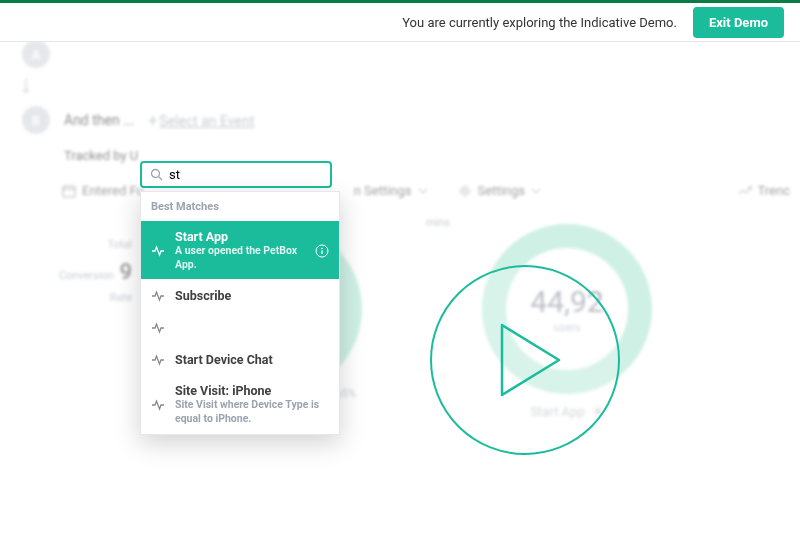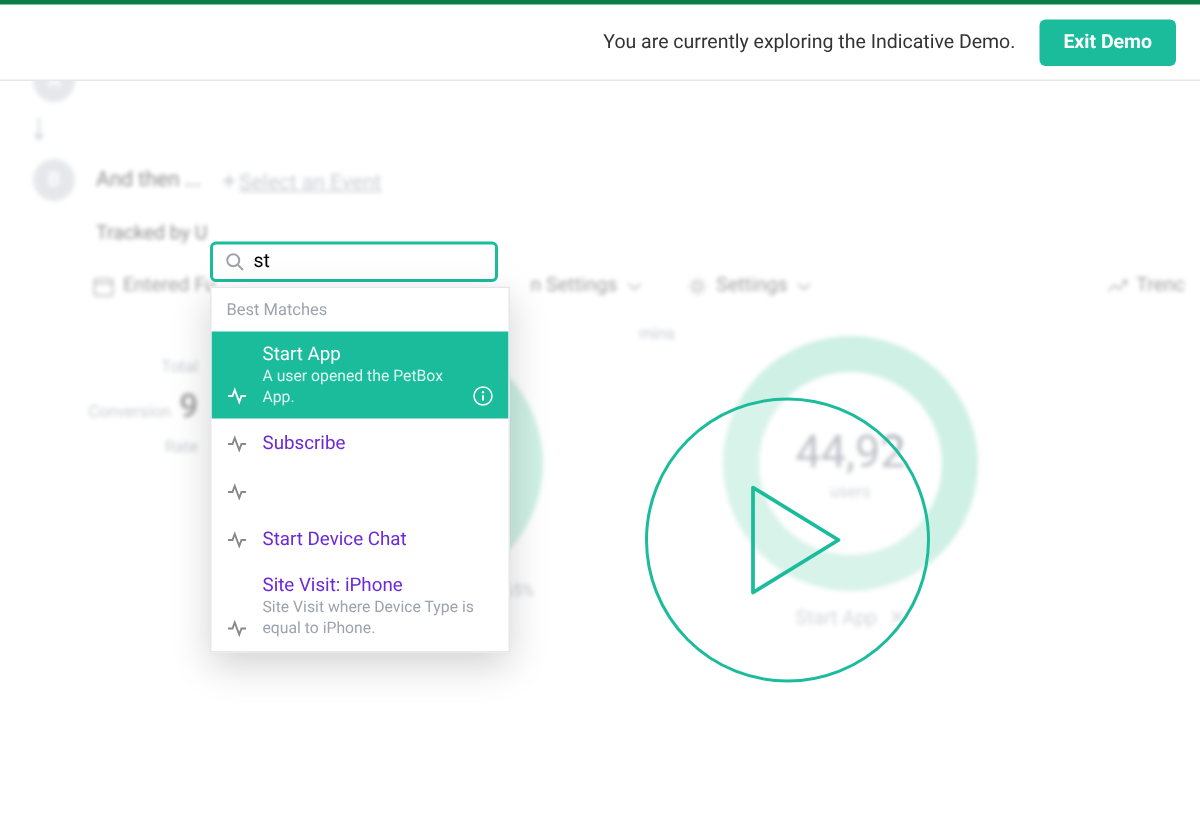--- a/index.html
+++ b/index.html
@@ -1,18 +1,18 @@
 <!DOCTYPE html>
 <html><head>
 <meta charset="utf-8">
 <style>
   * { box-sizing: border-box; margin: 0; padding: 0; font-family: -apple-system, BlinkMacSystemFont, "Segoe UI", Roboto, sans-serif; }
   body { width: 800px; height: 549px; overflow: hidden; background: #fff; position: relative; }
   
-  .demo-bar { height: 54px; border-bottom: 1px solid #e5e7eb; border-top: 3px solid #0a7c44; display: flex; align-items: center; justify-content: flex-end; padding: 0 16px; gap: 16px; background: #fff; position: relative; z-index: 5; }
+  .demo-bar { height: 42px; border-bottom: 1px solid #e5e7eb; border-top: 3px solid #0a7c44; display: flex; align-items: center; justify-content: flex-end; padding: 0 16px; gap: 16px; background: #fff; position: relative; z-index: 5; }
   .demo-text { font-size: 13px; color: #333; }
   .exit-demo { background: #1abc9c; color: #fff; border: none; padding: 8px 16px; border-radius: 4px; font-size: 13px; cursor: pointer; font-weight: 700; }
   
   .content { position: absolute; top: 42px; left: 0; right: 0; bottom: 0; padding-left: 12px; }
   .blurred { filter: blur(1.5px); opacity: 0.55; }
   
   .step-row { display: flex; align-items: center; gap: 14px; padding: 4px 10px; }
   .step-circle { width: 28px; height: 28px; border-radius: 50%; background: #d1d5db; color: #fff; display: flex; align-items: center; justify-content: center; font-size: 13px; font-weight: 600; }
   .connector { width: 28px; display: flex; justify-content: center; padding: 2px 10px; }
   .connector svg { display: block; }
@@ -42,28 +42,28 @@
   
   
   .play-overlay { position: absolute; top: 265px; left: 430px; width: 190px; height: 190px; border: 2px solid #1abc9c; border-radius: 50%; display: flex; align-items: center; justify-content: center; cursor: pointer; z-index: 50; background: rgba(255,255,255,0.2); }
   .play-overlay svg { margin-left: 14px; }
   
   
   .search-wrap { position: absolute; top: 119px; left: 140px; width: 192px; z-index: 40; }
   .search-box { border: 2px solid #1abc9c; border-radius: 4px; background: #fff; display: flex; align-items: center; padding: 4px 8px; gap: 6px; }
   .search-box input { border: none; outline: none; font-size: 13px; flex: 1; min-width: 0; }
   
-  .dropdown { position: absolute; top: 149px; left: 140px; width: 200px; background: #fff; border: 1px solid #e5e7eb; box-shadow: 0 8px 24px rgba(0,0,0,0.18); z-index: 40; max-height: 260px; overflow: hidden; }
+  .dropdown { position: absolute; top: 149px; left: 140px; width: 200px; background: #fff; border: 1px solid #e5e7eb; box-shadow: 0 8px 24px rgba(0,0,0,0.18); z-index: 40; max-height: 260px; overflow: hidden; font-weight: bold; }
   .dd-header { font-size: 11px; color: #9ca3af; padding: 8px 10px; }
-  .dd-item { display: flex; align-items: flex-end; gap: 10px; padding: 8px 10px; cursor: pointer; }
+  .dd-item { display: flex; align-items: center; gap: 10px; padding: 8px 10px; cursor: pointer; }
   .dd-item.sel { background: #1abc9c; color: #fff; }
   .dd-item.sel .dd-desc { color: rgba(255,255,255,0.85); }
   .dd-icon { flex-shrink: 0; margin-top: 2px; }
   .dd-text { flex: 1; min-width: 0; }
-  .dd-title { font-size: 12.5px; color: #6d28d9; }
+  .dd-title { font-size: 12.5px; color: #404040; }
   .dd-item.sel .dd-title { color: #fff; }
   .dd-desc { font-size: 10.5px; color: #9ca3af; line-height: 1.3; }
   .dd-info { flex-shrink: 0; margin-top: 2px; }
   
   .chev { display:inline-block; }
 </style>
 </head>
 <body>
 
 <div class="demo-bar">

